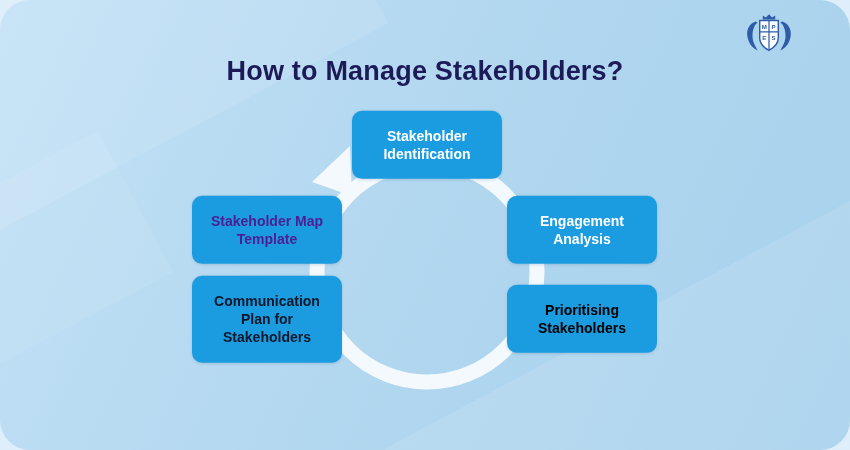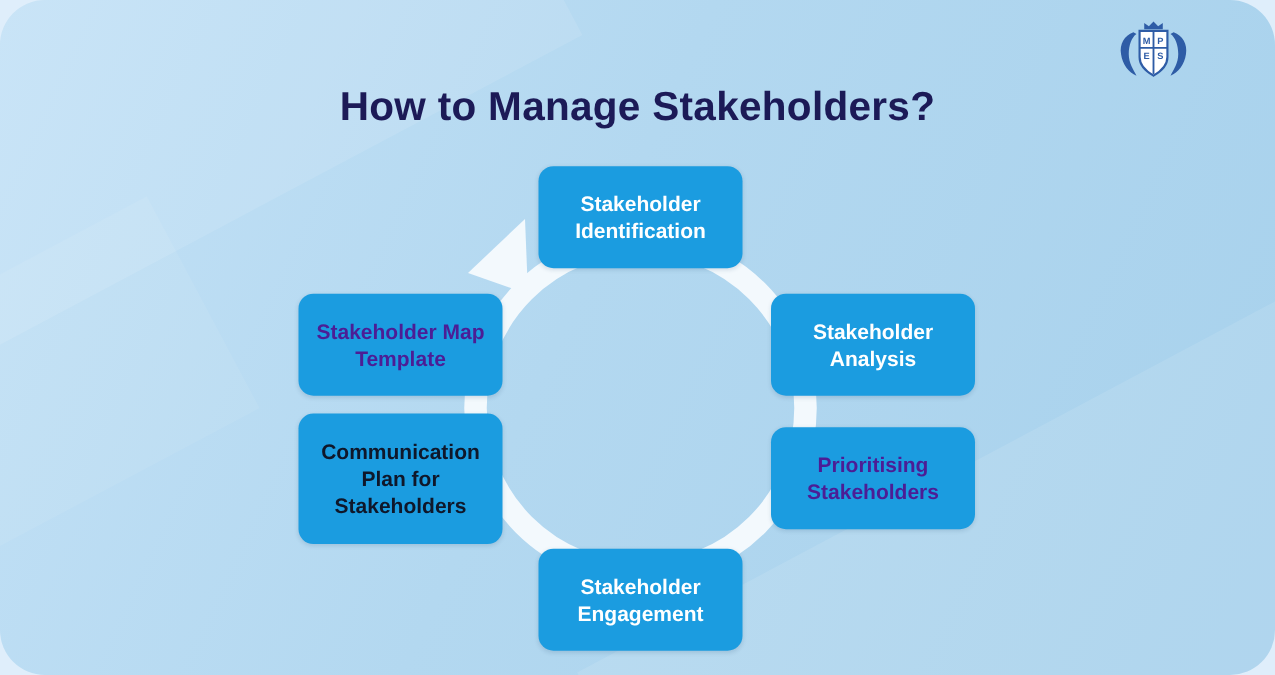--- a/index.html
+++ b/index.html
@@ -31,21 +31,21 @@
     color:#1c1a57;
   }
 
   .logo { position:absolute; top:13px; right:48px; width:66px; height:46px; }
   .logo svg { width:100%; height:100%; display:block; }
 
   .ring-svg { position:absolute; left:0; top:0; width:850px; height:450px; pointer-events:none; }
 
   .step {
     position:absolute;
-    width:136px;
+    width:150px;
     min-height:58px;
     padding:16px 10px;
     background:#1b9ce0;
     border-radius:10px;
     display:flex;
     align-items:center;
     justify-content:center;
     text-align:center;
     color:#ffffff;
     font-size:14px;
@@ -93,27 +93,24 @@
 
   <svg class="ring-svg" viewBox="0 0 850 450">
     <circle cx="427" cy="272" r="110" fill="none" stroke="#f3f9fd" stroke-width="15"></circle>
     <path d="M 312 182 L 352 196 L 350 146 Z" fill="#f3f9fd"></path>
   </svg>
 
   <div class="step step-top" style="background: rgb(27, 156, 224); color: rgb(255, 255, 255);">
     <span>Stakeholder Identification</span>
   </div>
   <div class="step step-right-top" style="background: rgb(27, 156, 224); color: rgb(255, 255, 255);">
-    <span>Stakeholder Analysis</span>
+    <span>Engagement Analysis</span>
   </div>
-  <div class="step step-right-bottom" style="background: rgb(27, 156, 224); color: #4c1d95;">
+  <div class="step step-right-bottom" style="background: rgb(27, 156, 224); color: #000000;">
     <span>Prioritising Stakeholders</span>
-  </div>
-  <div class="step step-bottom" style="background: rgb(27, 156, 224); color: rgb(255, 255, 255);">
-    <span>Stakeholder Engagement</span>
   </div>
   <div class="step step-left-bottom" style="background: rgb(27, 156, 224); color: #0f172a;">
     <span>Communication Plan for Stakeholders</span>
   </div>
   <div class="step step-left-top" style="background: rgb(27, 156, 224); color: #4c1d95;">
     <span>Stakeholder Map Template</span>
   </div>
 
 </div>
 

